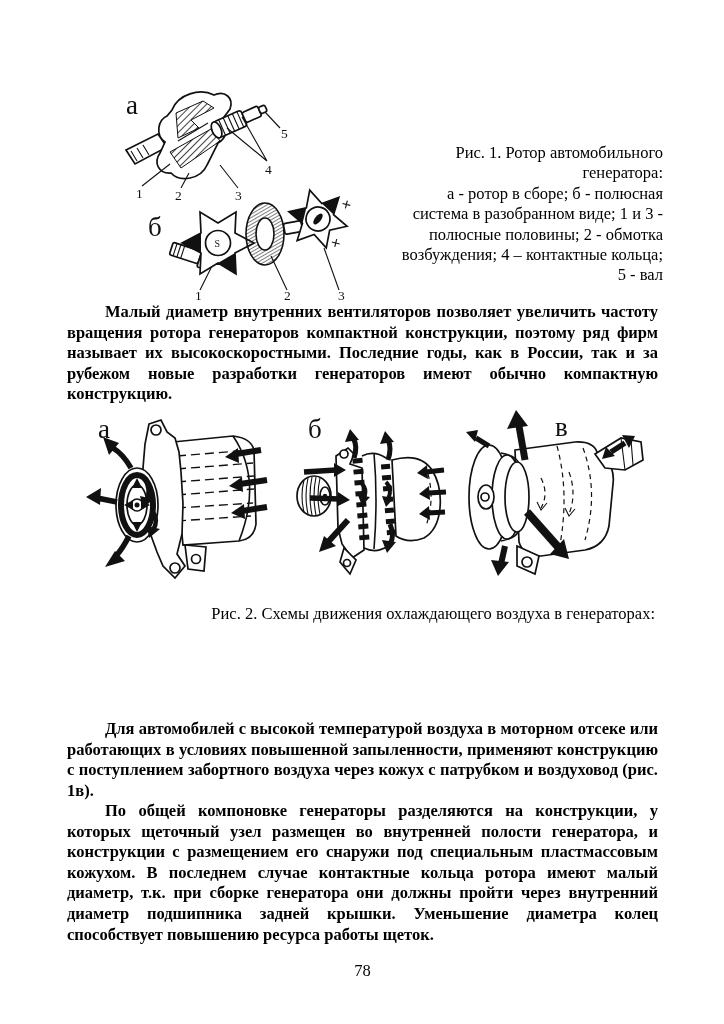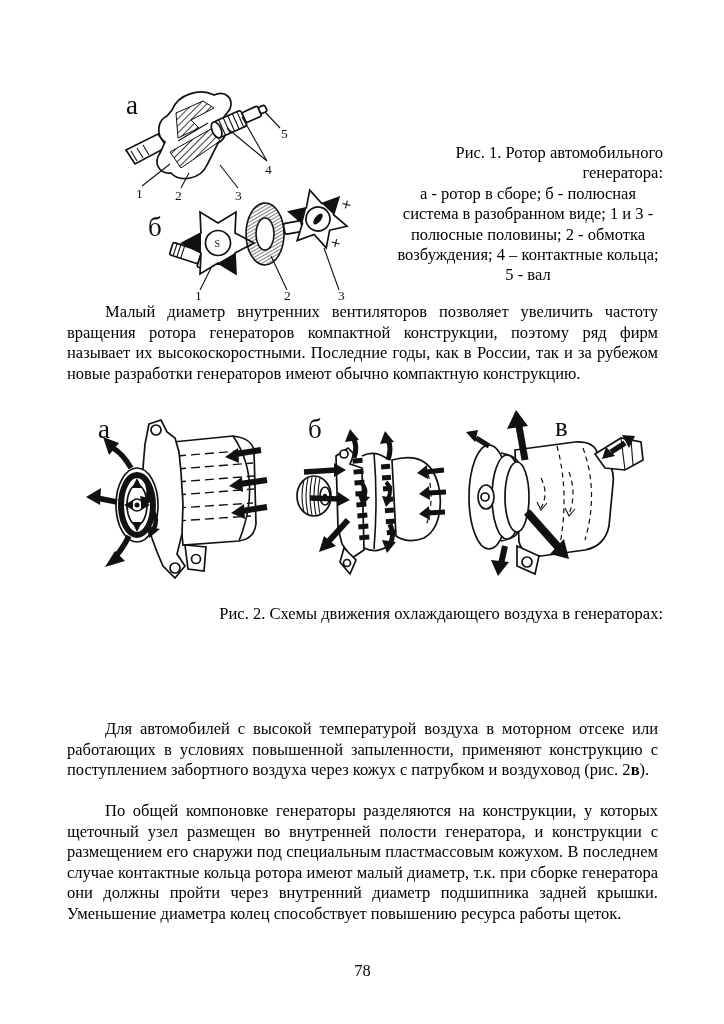--- a/index.html
+++ b/index.html
@@ -1,24 +1,24 @@
 <!DOCTYPE html>
 <html><head>
 <meta charset="utf-8">
 <style>
   html,body{margin:0;padding:0;background:#ffffff;}
   .page{
     position:relative;width:724px;height:1024px;background:#ffffff;
     font-family:"Liberation Serif",serif;color:#000;overflow:hidden;
   }
   .abs{position:absolute;}
-  p.body-par{font-size:16.5px;line-height:20.6px;text-align:justify;text-indent:38px;margin:0;}
+  p.body-par{font-size:16.5px;line-height:20.6px;text-align:justify;text-indent:38px;margin:0;font-weight:bold;}
   .cap{font-size:16.5px;line-height:20.4px;}
   .cap-title-center{text-align:right;}
-  .cap-legend-left{text-align:center;}
+  .cap-legend-left{text-align:right;}
   .cap-legend-just{text-align:justify;}
   .page-num{font-size:16.5px;text-align:center;width:591px;left:67px;top:953px;margin-top:8px;}
   svg{display:block;overflow:visible;}
   svg text{font-family:"Liberation Serif",serif;fill:#111;}
   .fig-letter{font-size:27px;}
   .callout{font-size:13.5px;}
   .ln{stroke:#111;stroke-width:1.6;fill:none;}
   .lnthin{stroke:#111;stroke-width:1.1;fill:none;}
   .lndash{stroke:#111;stroke-width:1.4;fill:none;stroke-dasharray:9 5;}
   .lndash2{stroke:#111;stroke-width:1.2;fill:none;stroke-dasharray:5 4;}
@@ -261,23 +261,23 @@
       <path class="arr" stroke-width="8" d="M72,104 L104,140"></path>
       <polygon class="blk" points="114,151 95,146 109,131"></polygon>
       <path class="arr" stroke-width="6" d="M50,138 L46,156"></path>
       <polygon class="blk" points="43,168 36,152 54,154"></polygon>
       <path class="arr" stroke-width="5.5" d="M156,44 L170,35"></path>
       <polygon class="blk" points="180,28 167,27 174,40"></polygon>
       <polygon class="blk" points="147,51 151,39 160,48"></polygon>
     </g>
   </svg>
 
-  <div class="abs cap" style="left:72px;top:604px;width:591px">
+  <div class="abs cap" style="left:64px;top:604px;width:591px">
     <div class="cap-title-center">Рис. 2. Схемы движения охлаждающего воздуха в генераторах:</div>
   </div>
 
-  <p class="abs body-par" style="left:67px;top:719px;width:591px"><span>Для автомобилей с высокой температурой воздуха в моторном отсеке или работающих в условиях повышенной запыленности, применяют конструкцию с поступлением забортного воздуха через кожух с патрубком и воздуховод (рис. 2</span><b>в</b><span>).</span></p>
+  <p class="abs body-par" style="left:67px;top:719px;width:591px"><span>Для автомобилей с высокой температурой воздуха в моторном отсеке или работающих в условиях повышенной запыленности, применяют конструкцию с поступлением забортного воздуха через кожух с патрубком и воздуховод (рис. 1</span><b>в</b><span>).</span></p>
 
   <p class="abs body-par" style="left:67px;top:801px;width:591px">По общей компоновке генераторы разделяются на конструкции, у которых щеточный узел размещен во внутренней полости генератора, и конструкции с размещением его снаружи под специальным пластмассовым кожухом. В последнем случае контактные кольца ротора имеют малый диаметр, т.к. при сборке генератора они должны пройти через внутренний диаметр подшипника задней крышки. Уменьшение диаметра колец способствует повышению ресурса работы щеток.</p>
 
   <div class="abs page-num">78</div>
 
 </div>
 
 </body></html>

